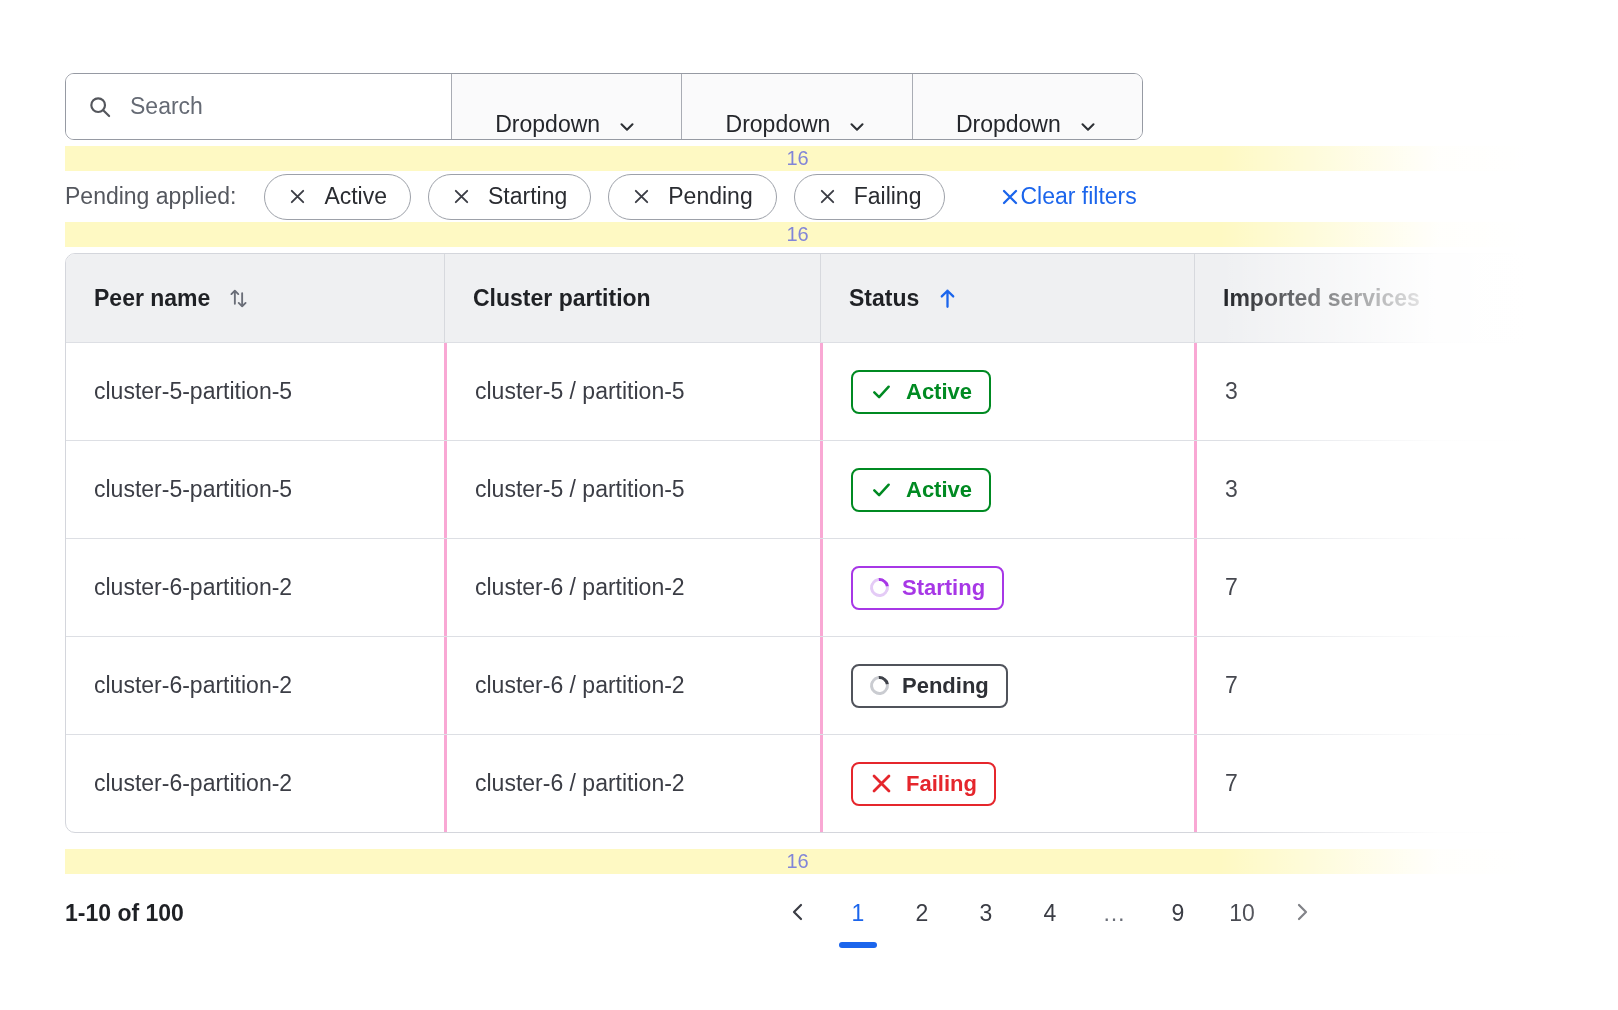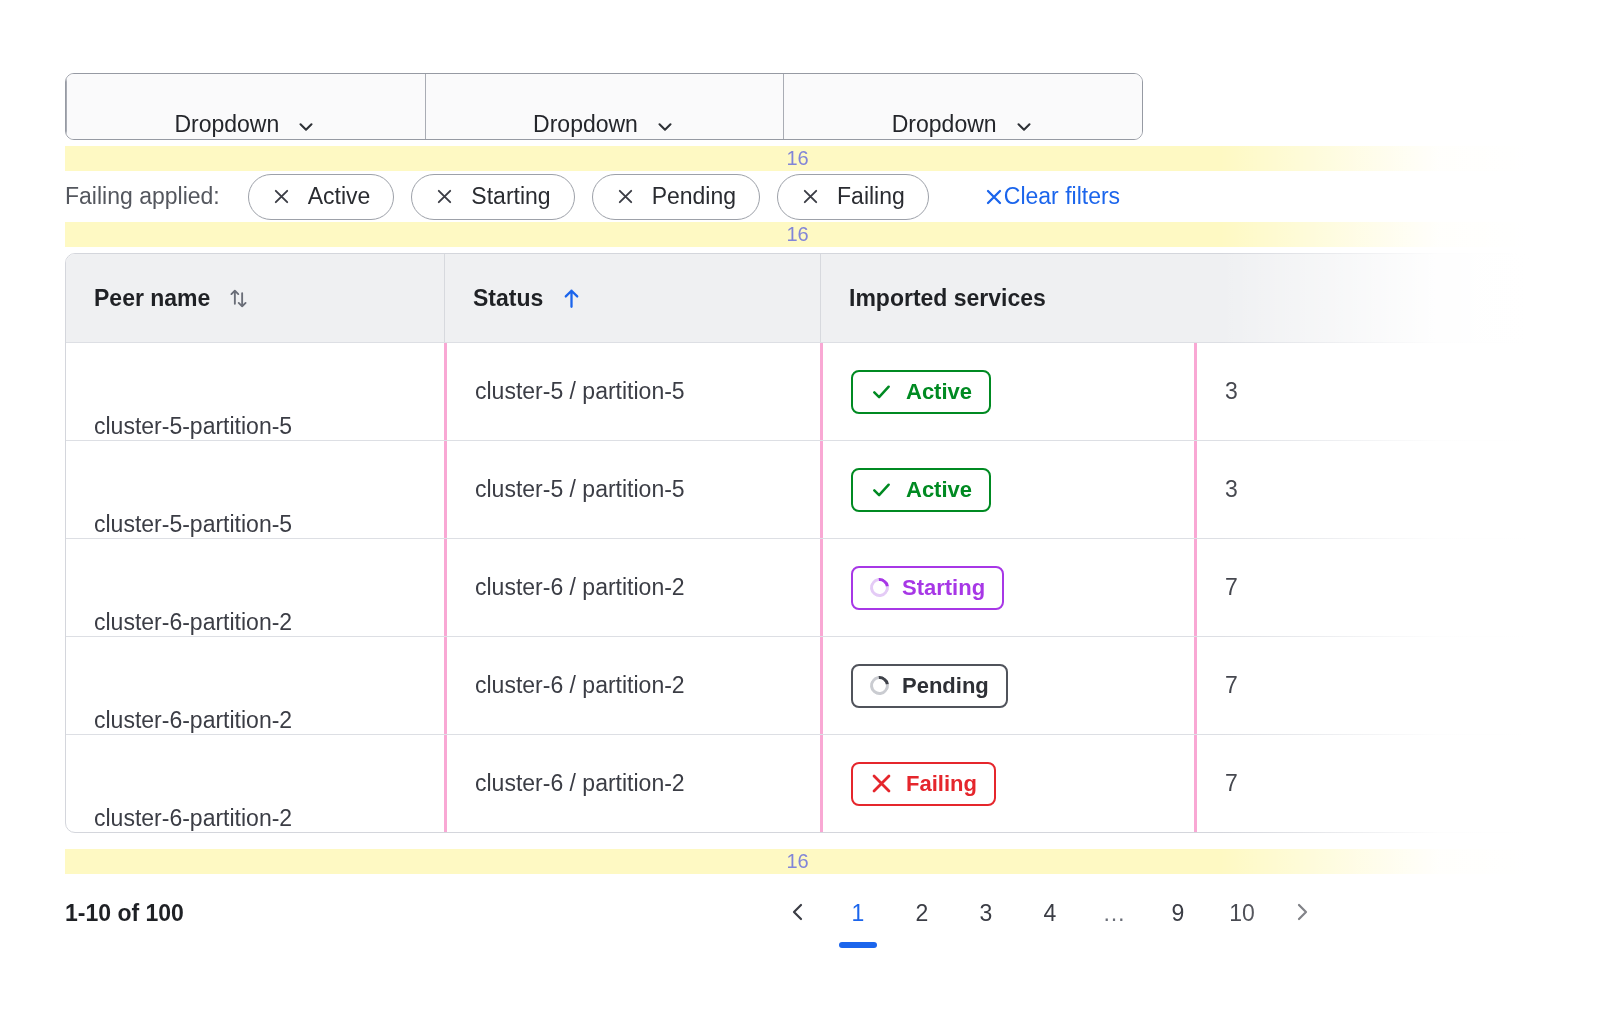--- a/index.html
+++ b/index.html
@@ -60,21 +60,21 @@
   .thead, .trow { display:grid; grid-template-columns:378px 376px 374px 1fr; }
   .thead { height:88px; background:#eff0f2; }
   .th {
     display:flex; align-items:center; gap:16px; padding:0 28px;
     font-size:23px; font-weight:700; color:#1f2125; border-left:1px solid #d7d9de;
   }
   .th:first-child { border-left:none; }
   .th .icon { display:flex; }
   .trow { height:98px; border-top:1px solid #dddfe4; }
   .td { display:flex; align-items:center; padding:0 28px; font-size:23px; color:#3b3d45; border-left:3px solid #f9a8d4; }
-  .td:first-child { border-left:none;align-items:flex-end; }
+  .td:first-child { border-left:none; }
 
   
   .badge {
     display:inline-flex; align-items:center; gap:13px; height:44px; padding:0 17px;
     border:2px solid currentColor; border-radius:8px; font-size:22px; font-weight:600; background:#fff;
   }
   .badge .icon { display:flex; }
   .badge.active   { color:#008a22; }
   .badge.starting { color:#a737e6; }
   .badge.failing  { color:#e5262c; }
@@ -102,20 +102,29 @@
     position:absolute; left:1220px; top:0; width:398px; height:868px; pointer-events:none;
     background:linear-gradient(to right, rgba(255,255,255,0) 0%, rgba(255,255,255,.95) 55%, #fff 78%);
   }
 </style>
 </head>
 <body>
 
 <div class="page">
 
   <div class="toolbar">
+    <div class="search-box">
+      <span class="icon">
+          <svg width="26" height="26" viewBox="0 0 24 24" fill="none" stroke="#54565c" stroke-width="2" stroke-linecap="round">
+            <circle cx="10.3" cy="10.3" r="6.3"></circle>
+            <line x1="15.2" y1="15.2" x2="20.4" y2="20.4"></line>
+          </svg>
+        </span>
+      <input class="search-input" type="text" placeholder="Search" style="">
+    </div>
     <div class="dropdowns" id="dropdowns">
         <button class="dd">
           <span>Dropdown</span>
           <span class="icon">
             <svg width="22" height="22" viewBox="0 0 24 24" fill="none" stroke="#2f3237" stroke-width="2.3" stroke-linecap="round" stroke-linejoin="round">
               <path d="M6 9l6 6 6-6"></path>
             </svg>
           </span>
         </button>
         <button class="dd">
@@ -135,21 +144,21 @@
           </span>
         </button>
       </div>
   </div>
 
   <div class="band b1">
     <span>16</span>
   </div>
 
   <div class="filters-bar">
-    <span class="filters-label">Failing applied:</span>
+    <span class="filters-label">Pending applied:</span>
     <div class="chips" id="chips">
         <button class="chip">
           <span class="icon">
             <svg width="19" height="19" viewBox="0 0 20 20" fill="none" stroke="#3b3d45" stroke-width="2" stroke-linecap="round">
               <path d="M4 4l12 12M16 4L4 16"></path>
             </svg>
           </span>
           <span>Active</span>
         </button>
         <button class="chip">
@@ -194,20 +203,23 @@
   <div class="table">
     <div class="thead">
       <div class="th">
         <span>Peer name</span>
         <span class="icon">
             <svg width="25" height="25" viewBox="0 0 24 24" fill="none" stroke="#6a6e78" stroke-width="1.8" stroke-linecap="round" stroke-linejoin="round">
               <path d="M8.5 17V4.5M8.5 4.5L5.2 7.8M8.5 4.5l3.3 3.3"></path>
               <path d="M15.5 7v12.5M15.5 19.5l-3.3-3.3M15.5 19.5l3.3-3.3"></path>
             </svg>
           </span>
+      </div>
+      <div class="th">
+        <span>Cluster partition</span>
       </div>
       <div class="th">
         <span>Status</span>
         <span class="icon">
             <svg width="25" height="25" viewBox="0 0 24 24" fill="none" stroke="#1b65ec" stroke-width="2.2" stroke-linecap="round" stroke-linejoin="round">
               <path d="M12 20V4.5M12 4.5L6.5 10M12 4.5L17.5 10"></path>
             </svg>
           </span>
       </div>
       <div class="th">

